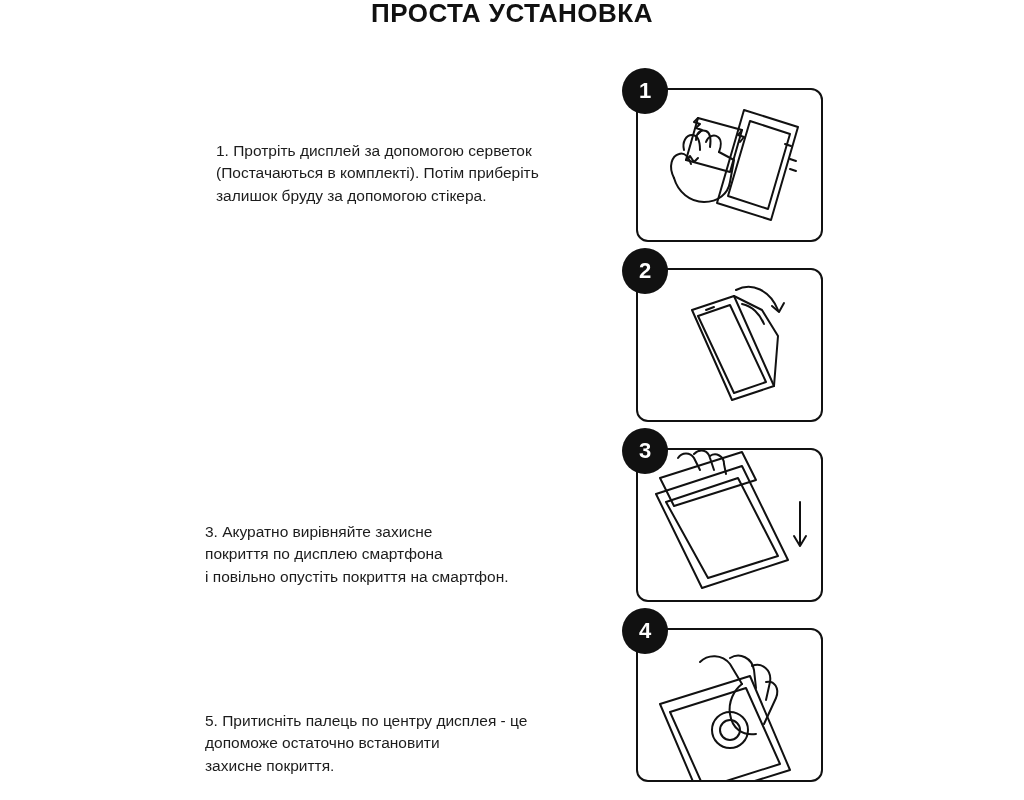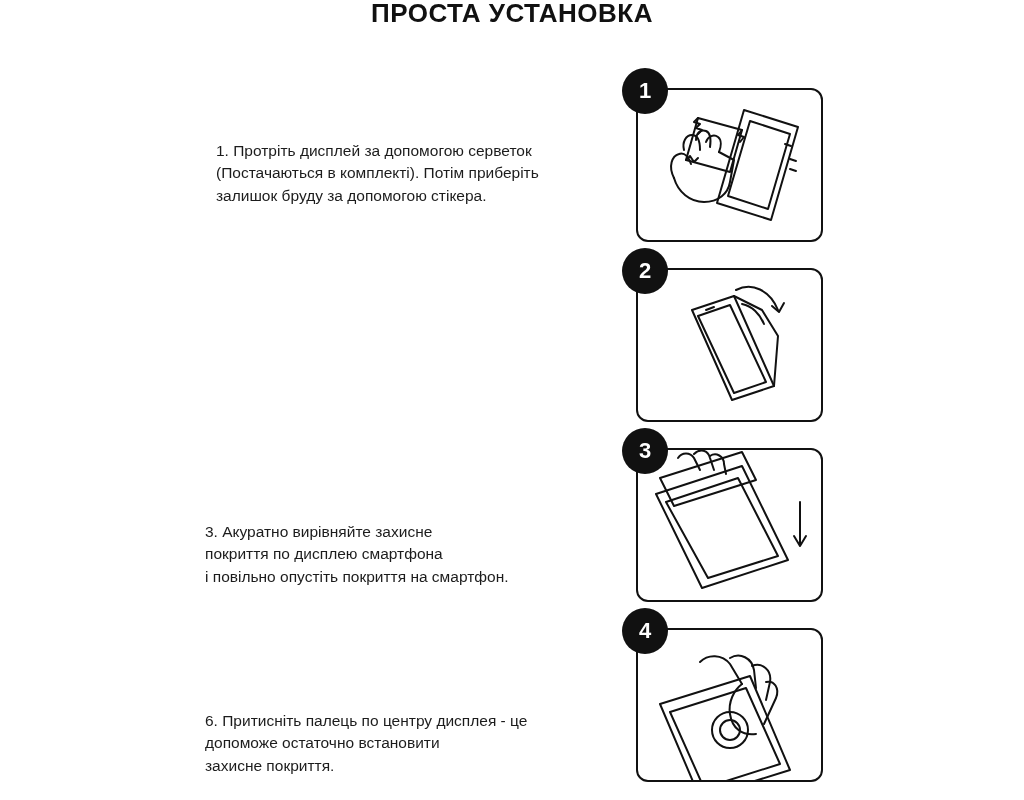--- a/index.html
+++ b/index.html
@@ -162,21 +162,21 @@
           <path d="M72 6 C78 2 86 6 86 14 L88 24"></path>
 
           <path d="M162 52 L162 94"></path>
           <path d="M156 86 L162 96 L168 86"></path>
         </g>
       </svg>
     </div>
   </div>
 
   <div class="step-row">
-    <div class="step-text t4">6. Притисніть палець по центру дисплея - це
+    <div class="step-text t4">5. Притисніть палець по центру дисплея - це
 допоможе остаточно встановити
 захисне покриття.</div>
     <div class="badge">4</div>
     <div class="step-figure">
       <svg class="fig-svg" viewBox="0 0 183 150">
         <g fill="none" stroke="#111111" stroke-width="2" stroke-linejoin="round" stroke-linecap="round">
 
           <path d="M22 74 L112 46 L152 140 L62 168 Z"></path>
           <path d="M32 82 L108 58 L142 134 L66 158 Z"></path>
 

